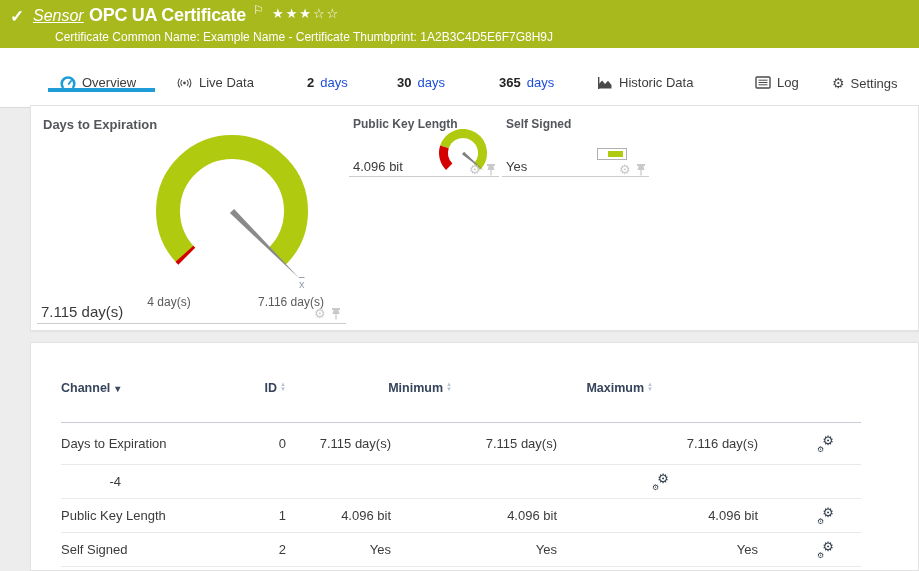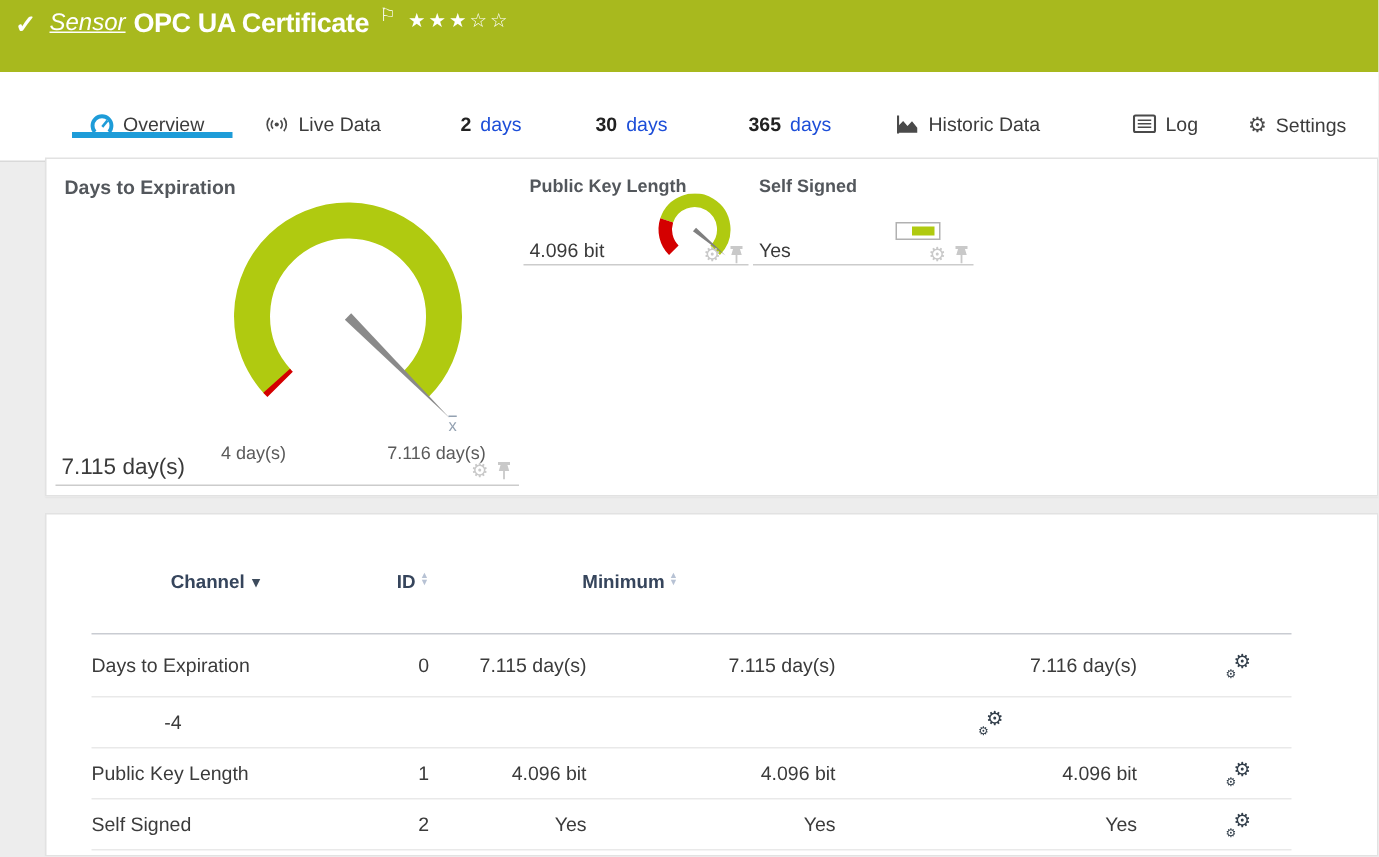--- a/index.html
+++ b/index.html
@@ -50,21 +50,21 @@
   .trow.first{height:41px;}
   .thead{display:flex;align-items:flex-start;height:42px;border-bottom:1px solid #c9ccd2;box-sizing:border-box;
          color:#36455c;font-size:12.5px;font-weight:bold;}
   .cell{box-sizing:border-box;}
   .c-chan{width:165px;text-align:left;}
   .c-id{width:60px;text-align:right;}
   .c-last{width:105px;text-align:right;}
   .c-min{width:166px;text-align:right;}
   .c-max{width:201px;text-align:right;}
   .c-edit{width:103px;display:flex;justify-content:flex-end;padding-right:27px;}
-  .thead .c-chan{display:flex;align-items:center;gap:5px;cursor:pointer;justify-content:center;}
+  .thead .c-chan{display:flex;align-items:center;gap:5px;cursor:pointer;}
   .thead .c-id,.thead .c-min,.thead .c-max{display:flex;justify-content:flex-end;align-items:flex-start;gap:3px;cursor:pointer;}
   .thead .c-last{display:flex;justify-content:center;cursor:pointer;}
   .lv-inner{width:54px;text-align:center;line-height:15px;}
   .caret{font-size:10px;color:#3d4b5c;font-style:normal;}
   .sorticon{display:inline-flex;flex-direction:column;margin-top:1px;}
   .sorticon i{font-style:normal;font-size:6px;line-height:5px;color:#b7c2d4;}
   .edit-icon{position:relative;width:17px;height:16px;cursor:pointer;color:#333f4b;}
   .edit-icon .g-big{position:absolute;right:0;top:-3px;font-size:13px;font-style:normal;}
   .edit-icon .g-small{position:absolute;left:0;bottom:-2px;font-size:8px;font-style:normal;}
 </style>
@@ -72,20 +72,27 @@
 <body>
 
 <div id="root">
 
   <div class="hdr">
     <span class="hdr-check">✓</span>
     <span class="hdr-kind">Sensor</span>
     <span class="hdr-title">OPC UA Certificate</span>
     <span class="hdr-flag">⚐</span>
     <span class="hdr-stars">★★★☆☆</span>
+    <div class="hdr-sub">
+      <span class="lbl">Certificate Common Name:</span>
+      <span class="val">Example Name</span>
+      <span class="lbl">-</span>
+      <span class="lbl">Certificate Thumbprint:</span>
+      <span class="val">1A2B3C4D5E6F7G8H9J</span>
+    </div>
   </div>
 
   <div class="tabs">
     <div class="tab" style="left:60px;">
       <span class="ticon">
         <svg width="16" height="14" viewBox="0 0 16 14">
             <path d="M3.3 12 A6.3 6.3 0 1 1 12.7 12" fill="none" stroke="#1e9cd8" stroke-width="2.6"></path>
             <line x1="8.2" y1="8.6" x2="11.6" y2="4.4" stroke="#1e9cd8" stroke-width="1.7"></line>
           </svg>
       </span>
@@ -210,20 +217,27 @@
               <i>▼</i>
             </span>
         </div>
         <div class="cell c-min">
           <span>Minimum</span>
           <span class="sorticon">
               <i>▲</i>
               <i>▼</i>
             </span>
         </div>
+        <div class="cell c-max">
+          <span>Maximum</span>
+          <span class="sorticon">
+              <i>▲</i>
+              <i>▼</i>
+            </span>
+        </div>
         <div class="cell c-edit"></div>
       </div>
 
       <div class="trow first">
         <div class="cell c-chan">Days to Expiration</div>
         <div class="cell c-id">0</div>
         <div class="cell c-last">7.115 day(s)</div>
         <div class="cell c-min">7.115 day(s)</div>
         <div class="cell c-max">7.116 day(s)</div>
         <div class="cell c-edit">

